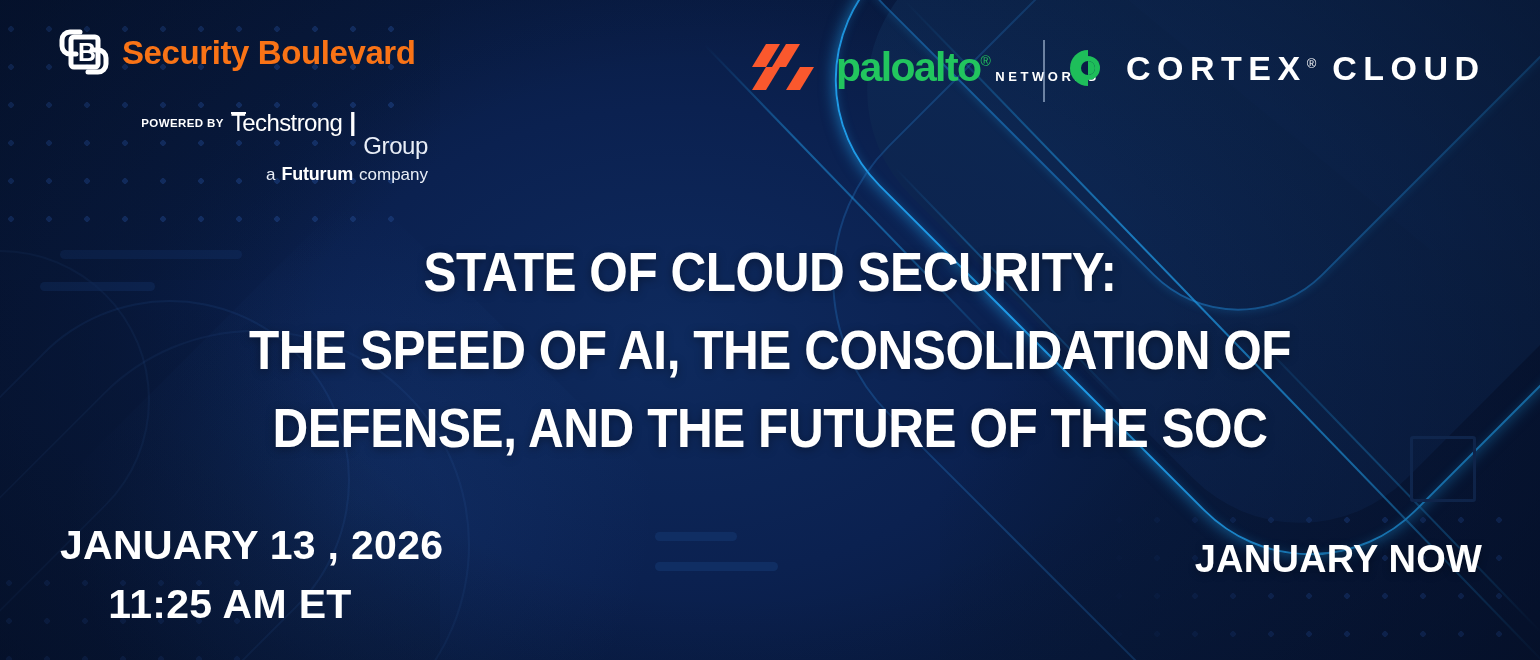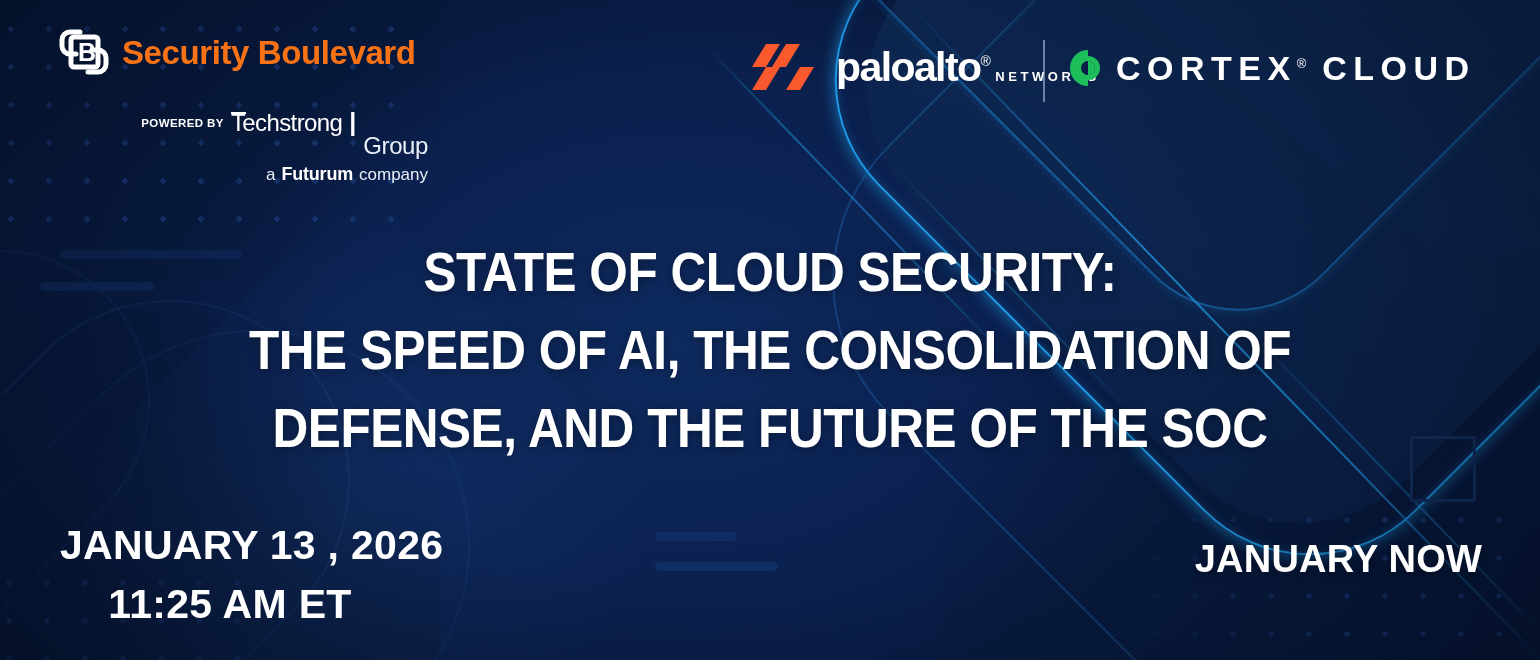--- a/index.html
+++ b/index.html
@@ -151,35 +151,35 @@
   }
   .sb-a{ color:#e9eef7; font-size:17px; }
   .sb-fut{ color:#ffffff; font-size:18px; font-weight:bold; letter-spacing:-.2px; }
   .sb-company{ color:#e9eef7; font-size:17px; }
 
   
   .pa-lockup{ position:absolute; left:752px; top:44px; display:flex; align-items:center; gap:22px; }
   .pa-mark{ width:62px; height:46px; }
   .pa-text{ position:relative; }
   .pa-word{
-    color:#ffffff; font-size:41px; font-weight:bold; letter-spacing:-1.6px;
+    color:#22c55e; font-size:41px; font-weight:bold; letter-spacing:-1.6px;
     line-height:1; white-space:nowrap;
   }
   .pa-reg{ font-size:14px; vertical-align:super; font-weight:normal; letter-spacing:0; }
   .pa-networks{
     color:#ffffff; font-size:13px; font-weight:bold; letter-spacing:3.6px;
     text-align:right; margin-top:3px;
   }
   .pa-divider{
     position:absolute; left:1043px; top:40px; width:2px; height:62px;
     background:rgba(190,210,235,.55);
   }
 
   
-  .cx-lockup{ position:absolute; left:1068px; top:48px; display:flex; align-items:center; gap:8px; }
+  .cx-lockup{ position:absolute; left:1068px; top:48px; display:flex; align-items:center; gap:18px; }
   .cx-mark{ width:40px; height:40px; }
   .cx-text{
     color:#ffffff; font-size:34px; font-weight:bold; letter-spacing:6.5px;
     line-height:1; white-space:nowrap;
   }
   .cx-reg{ font-size:13px; vertical-align:super; letter-spacing:0; font-weight:normal; }
 
   
   .headline{
     position:absolute; left:0; right:0; top:196px;

